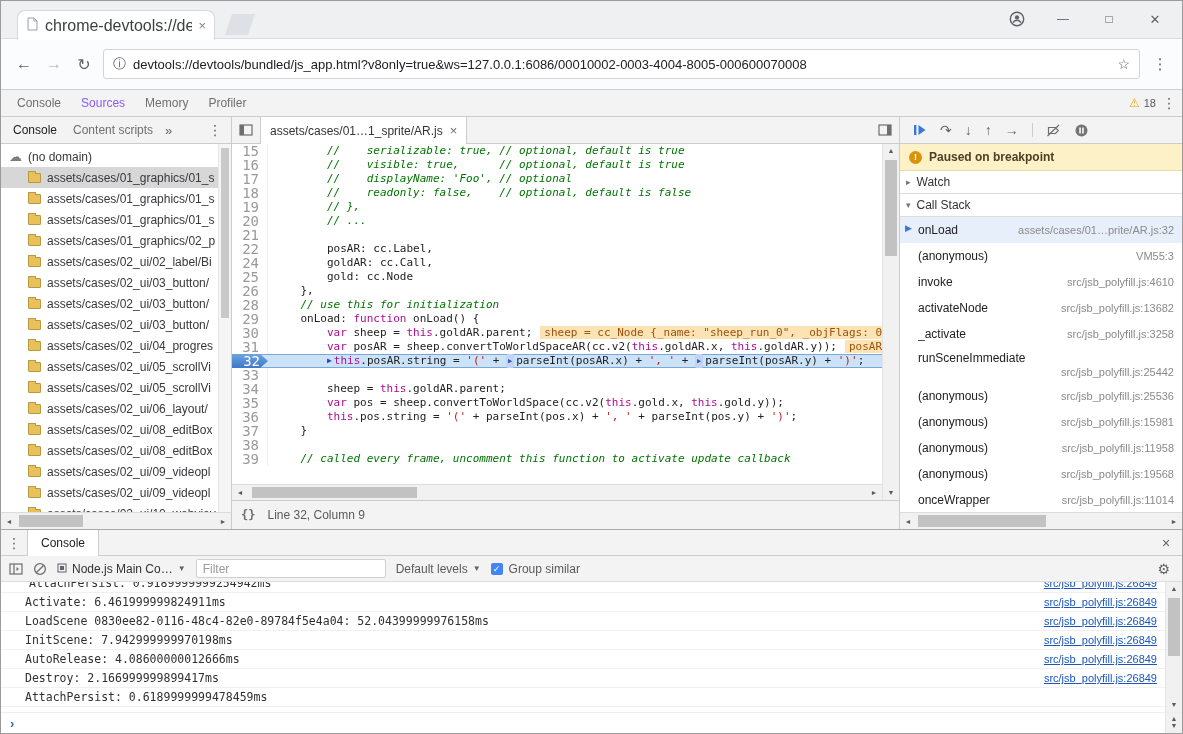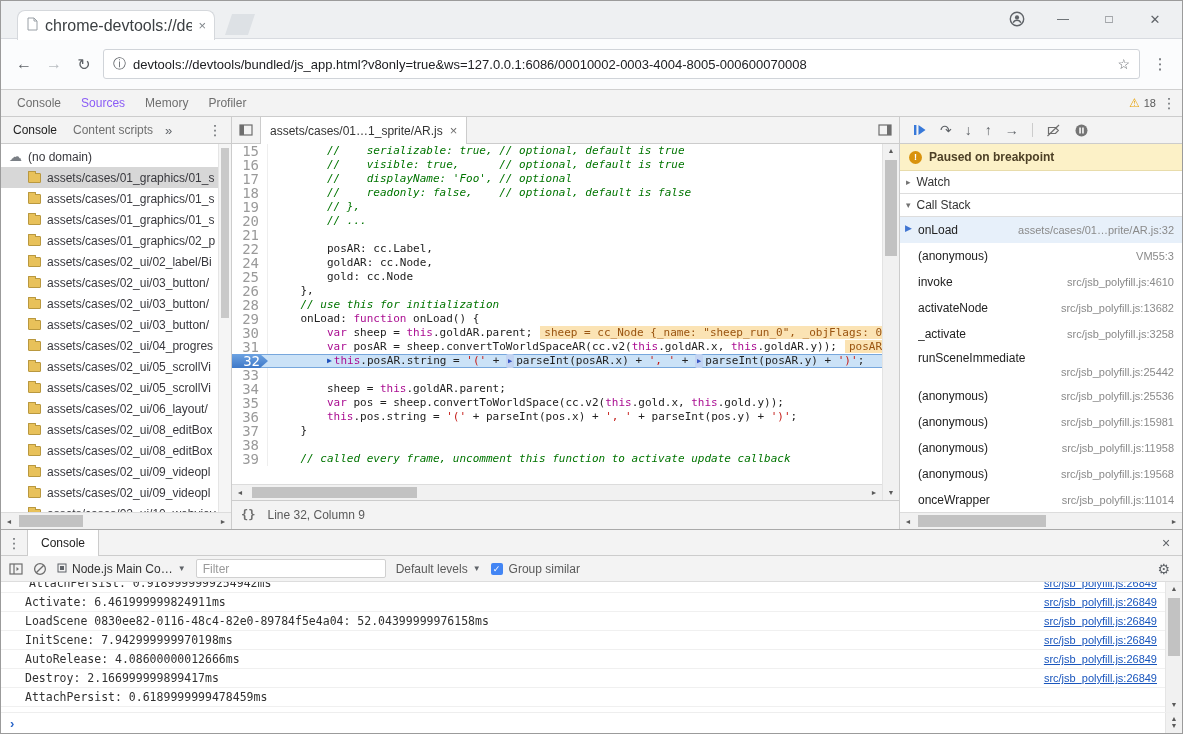--- a/index.html
+++ b/index.html
@@ -311,21 +311,21 @@
       <div class="code-area">
         <div id="code-lines">
             <div class="code-row"><span class="ln">15</span><span class="code-text"><span class="tok-c">        //    serializable: true, // optional, default is true</span></span></div>
             <div class="code-row"><span class="ln">16</span><span class="code-text"><span class="tok-c">        //    visible: true,      // optional, default is true</span></span></div>
             <div class="code-row"><span class="ln">17</span><span class="code-text"><span class="tok-c">        //    displayName: 'Foo', // optional</span></span></div>
             <div class="code-row"><span class="ln">18</span><span class="code-text"><span class="tok-c">        //    readonly: false,    // optional, default is false</span></span></div>
             <div class="code-row"><span class="ln">19</span><span class="code-text"><span class="tok-c">        // },</span></span></div>
             <div class="code-row"><span class="ln">20</span><span class="code-text"><span class="tok-c">        // ...</span></span></div>
             <div class="code-row"><span class="ln">21</span><span class="code-text"></span></div>
             <div class="code-row"><span class="ln">22</span><span class="code-text"><span class="tok-p">        posAR: cc.Label,</span></span></div>
-            <div class="code-row"><span class="ln">24</span><span class="code-text"><span class="tok-p">        goldAR: cc.Node,</span></span></div>
+            <div class="code-row"><span class="ln">24</span><span class="code-text"><span class="tok-p">        goldAR: cc.Call,</span></span></div>
             <div class="code-row"><span class="ln">25</span><span class="code-text"><span class="tok-p">        gold: cc.Node</span></span></div>
             <div class="code-row"><span class="ln">26</span><span class="code-text"><span class="tok-p">    },</span></span></div>
             <div class="code-row"><span class="ln">28</span><span class="code-text"><span class="tok-c">    // use this for initialization</span></span></div>
             <div class="code-row"><span class="ln">29</span><span class="code-text"><span class="tok-p">    onLoad: </span><span class="tok-k">function</span><span class="tok-p"> onLoad() {</span></span></div>
             <div class="code-row"><span class="ln">30</span><span class="code-text"><span class="tok-p">        </span><span class="tok-k">var</span><span class="tok-p"> sheep = </span><span class="tok-k">this</span><span class="tok-p">.goldAR.parent;</span><span class="inline-widget">sheep = cc_Node {_name: "sheep_run_0", _objFlags: 0,</span></span></div>
             <div class="code-row"><span class="ln">31</span><span class="code-text"><span class="tok-p">        </span><span class="tok-k">var</span><span class="tok-p"> posAR = sheep.convertToWorldSpaceAR(cc.v2(</span><span class="tok-k">this</span><span class="tok-p">.goldAR.x, </span><span class="tok-k">this</span><span class="tok-p">.goldAR.y));</span><span class="inline-widget">posAR</span></span></div>
             <div class="code-row active"><span class="ln">32</span><span class="code-text"><span class="tok-p">        </span><span class="exec">▶</span><span class="tok-k">this</span><span class="tok-p">.posAR.string = </span><span class="tok-s">'('</span><span class="tok-p"> + </span><span class="pill">▶</span><span class="tok-p">parseInt(posAR.x) + </span><span class="tok-s">', '</span><span class="tok-p"> + </span><span class="pill">▶</span><span class="tok-p">parseInt(posAR.y) + </span><span class="tok-s">')'</span><span class="tok-p">;</span></span></div>
             <div class="code-row"><span class="ln">33</span><span class="code-text"></span></div>
             <div class="code-row"><span class="ln">34</span><span class="code-text"><span class="tok-p">        sheep = </span><span class="tok-k">this</span><span class="tok-p">.goldAR.parent;</span></span></div>
             <div class="code-row"><span class="ln">35</span><span class="code-text"><span class="tok-p">        </span><span class="tok-k">var</span><span class="tok-p"> pos = sheep.convertToWorldSpace(cc.v2(</span><span class="tok-k">this</span><span class="tok-p">.gold.x, </span><span class="tok-k">this</span><span class="tok-p">.gold.y));</span></span></div>

